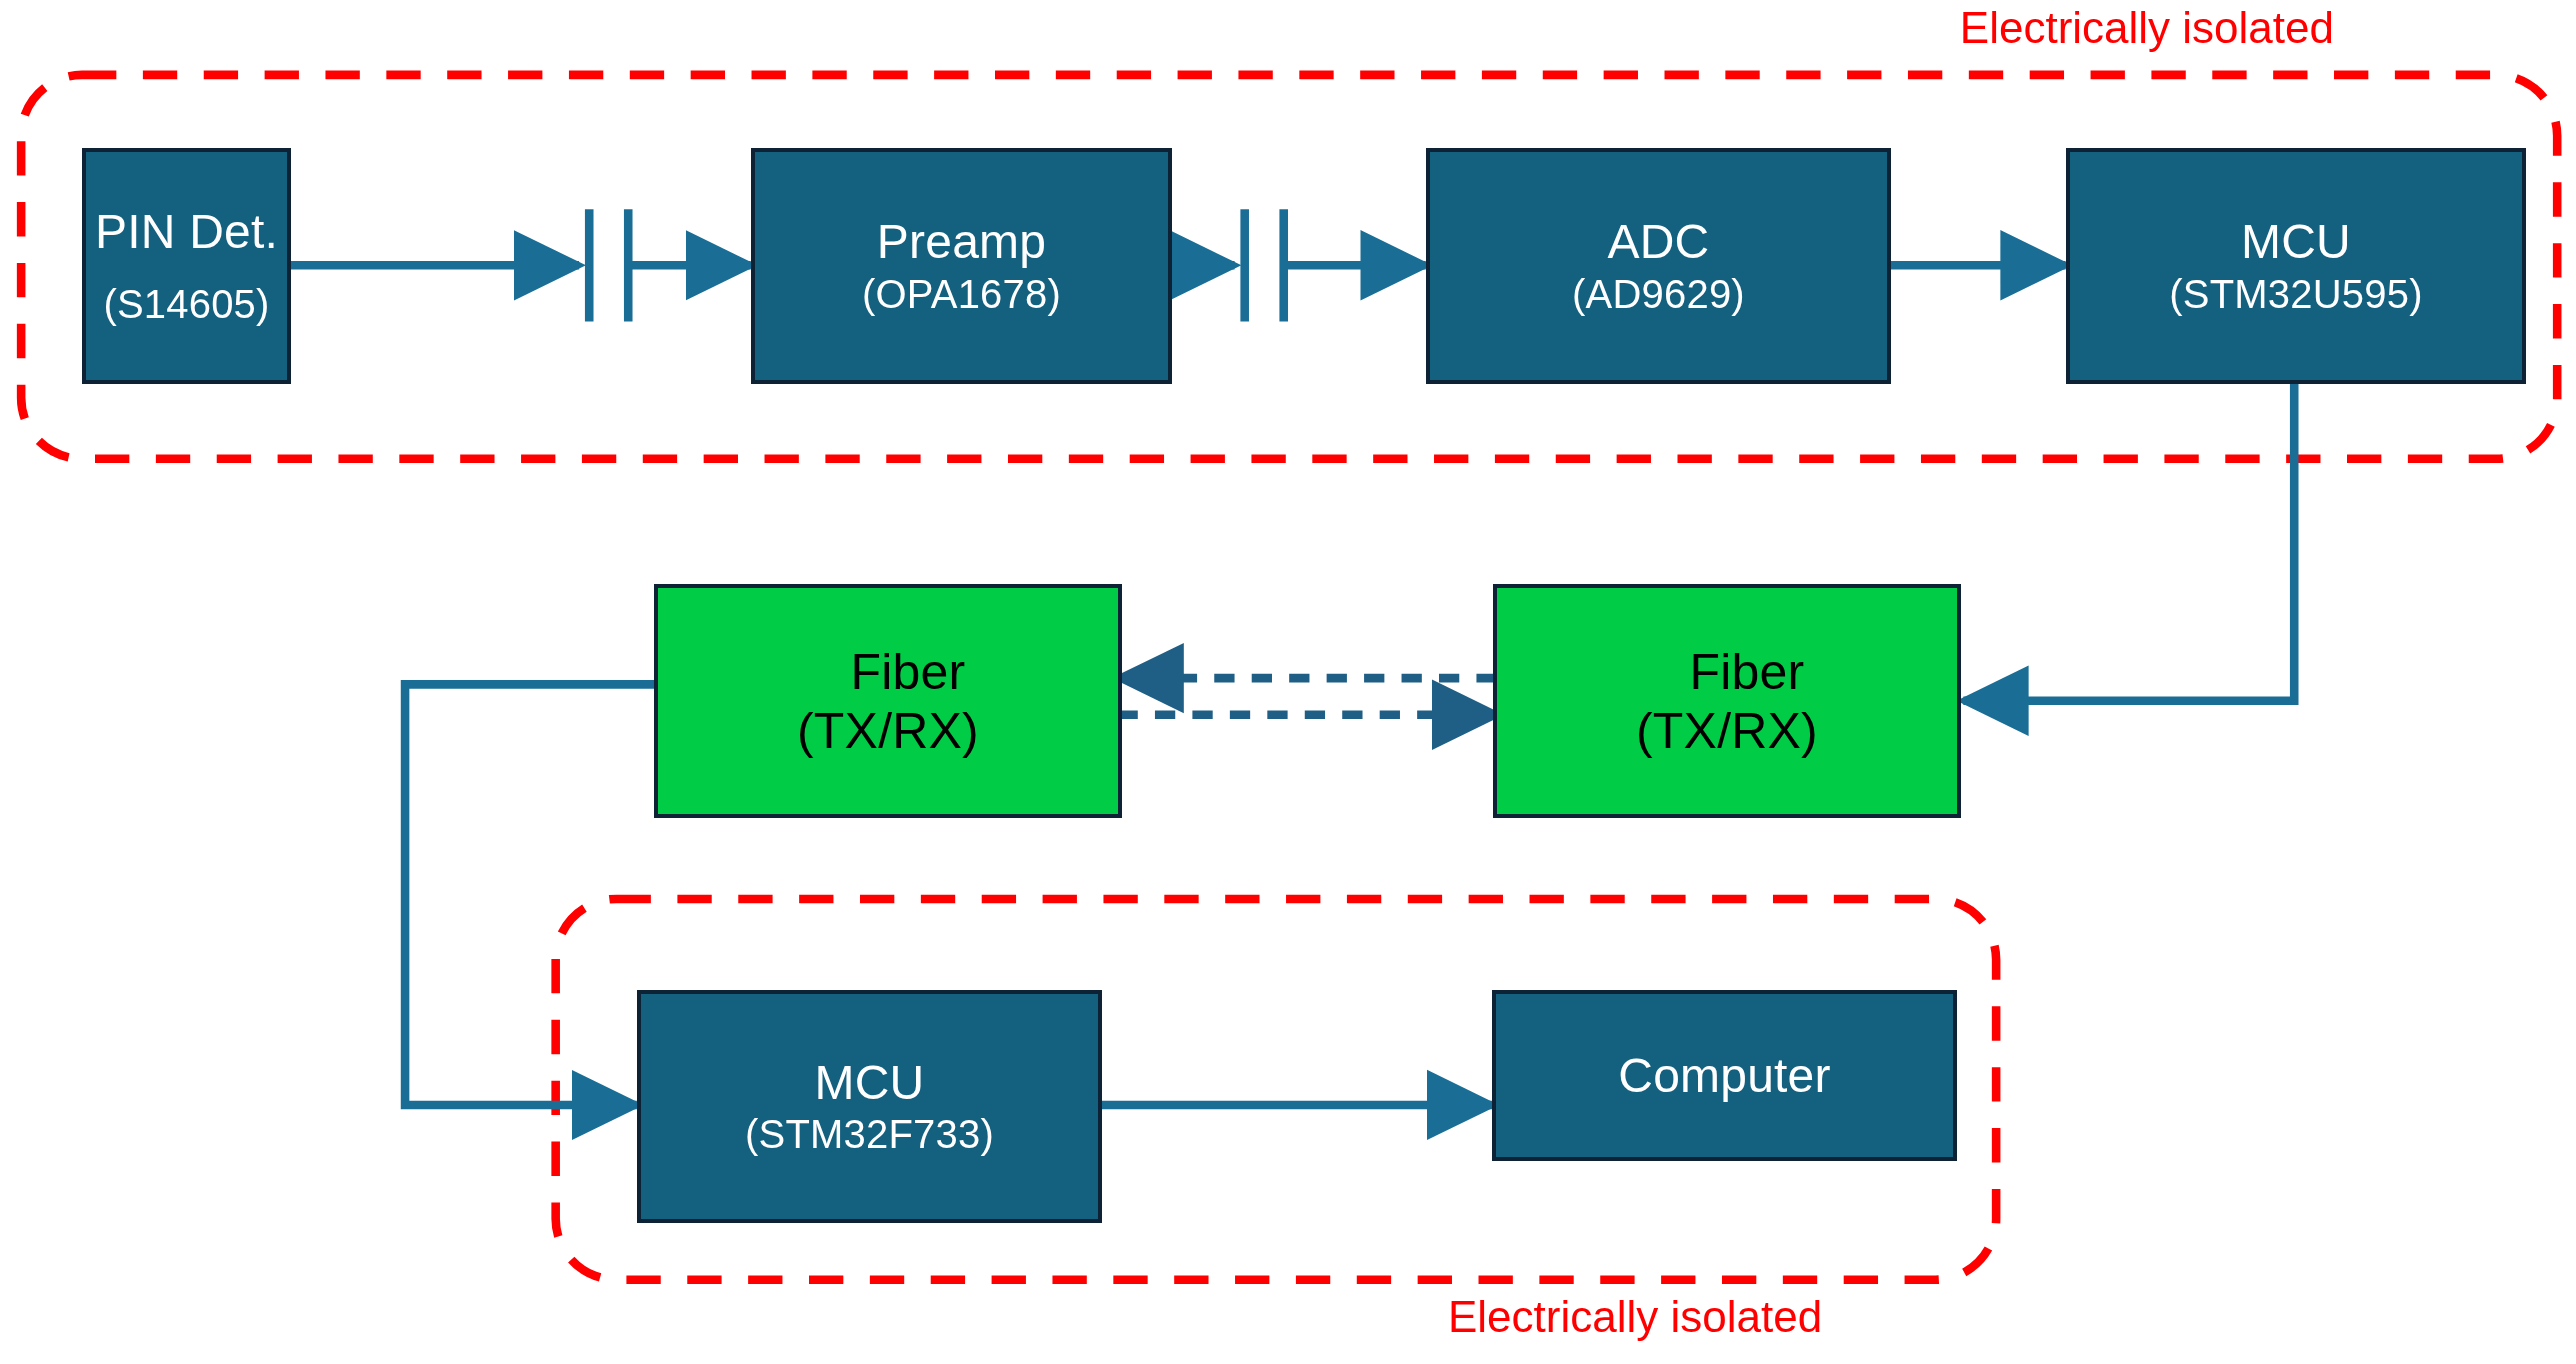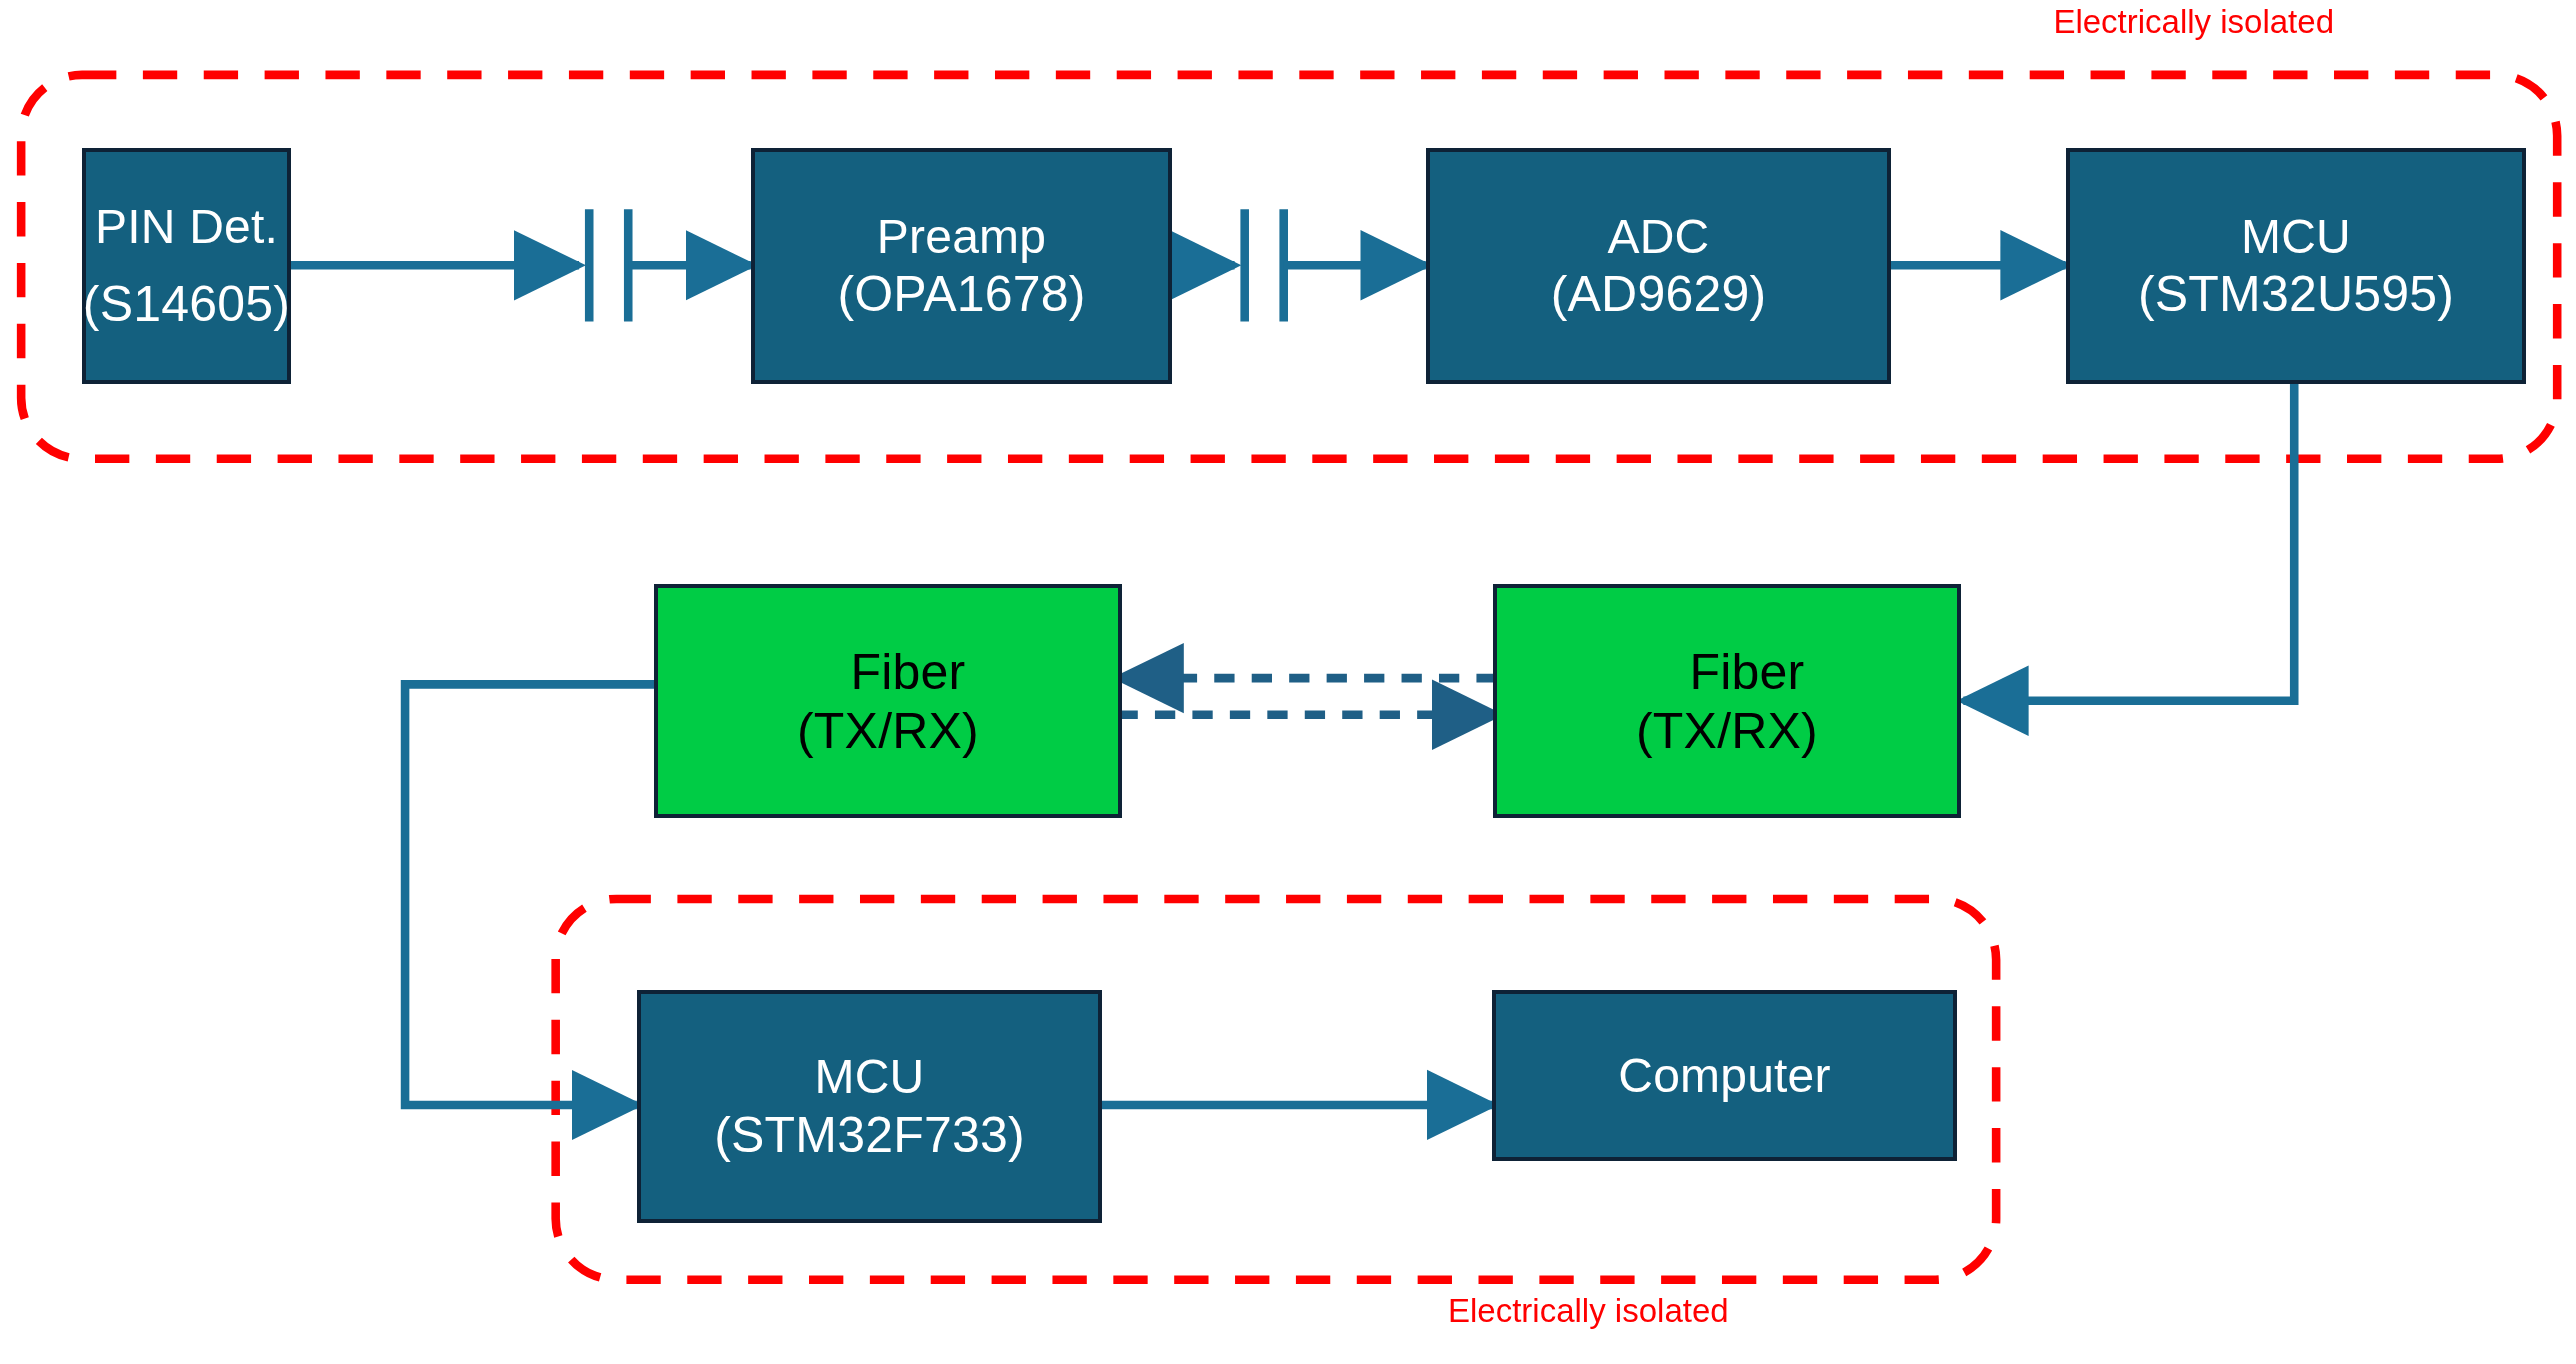--- a/index.html
+++ b/index.html
@@ -43,32 +43,32 @@
   .node.green {
     background: #00cc45;
     color: #000000;
   }
   .node .line1 {
     font-size: 48px;
     letter-spacing: 0.2px;
     white-space: nowrap;
   }
   .node .line2 {
-    font-size: 50px;
+    font-size: 40px;
     letter-spacing: 0.2px;
     white-space: nowrap;
     margin-top: 3px;
   }
   .node.green .line1 { font-size: 50px; margin-left: 40px; }
   .node.green .line2 { font-size: 50px; margin-top: 3px; }
   .node.single .line1 { font-size: 48px; }
   .iso-label {
     position: absolute;
     color: #ff0000;
-    font-size: 33px;
+    font-size: 44px;
     white-space: nowrap;
     user-select: none;
   }
 </style>
 </head>
 <body>
 
 <div id="canvas">
 
   <svg id="svg-layer" viewBox="0 0 3301 1748">

